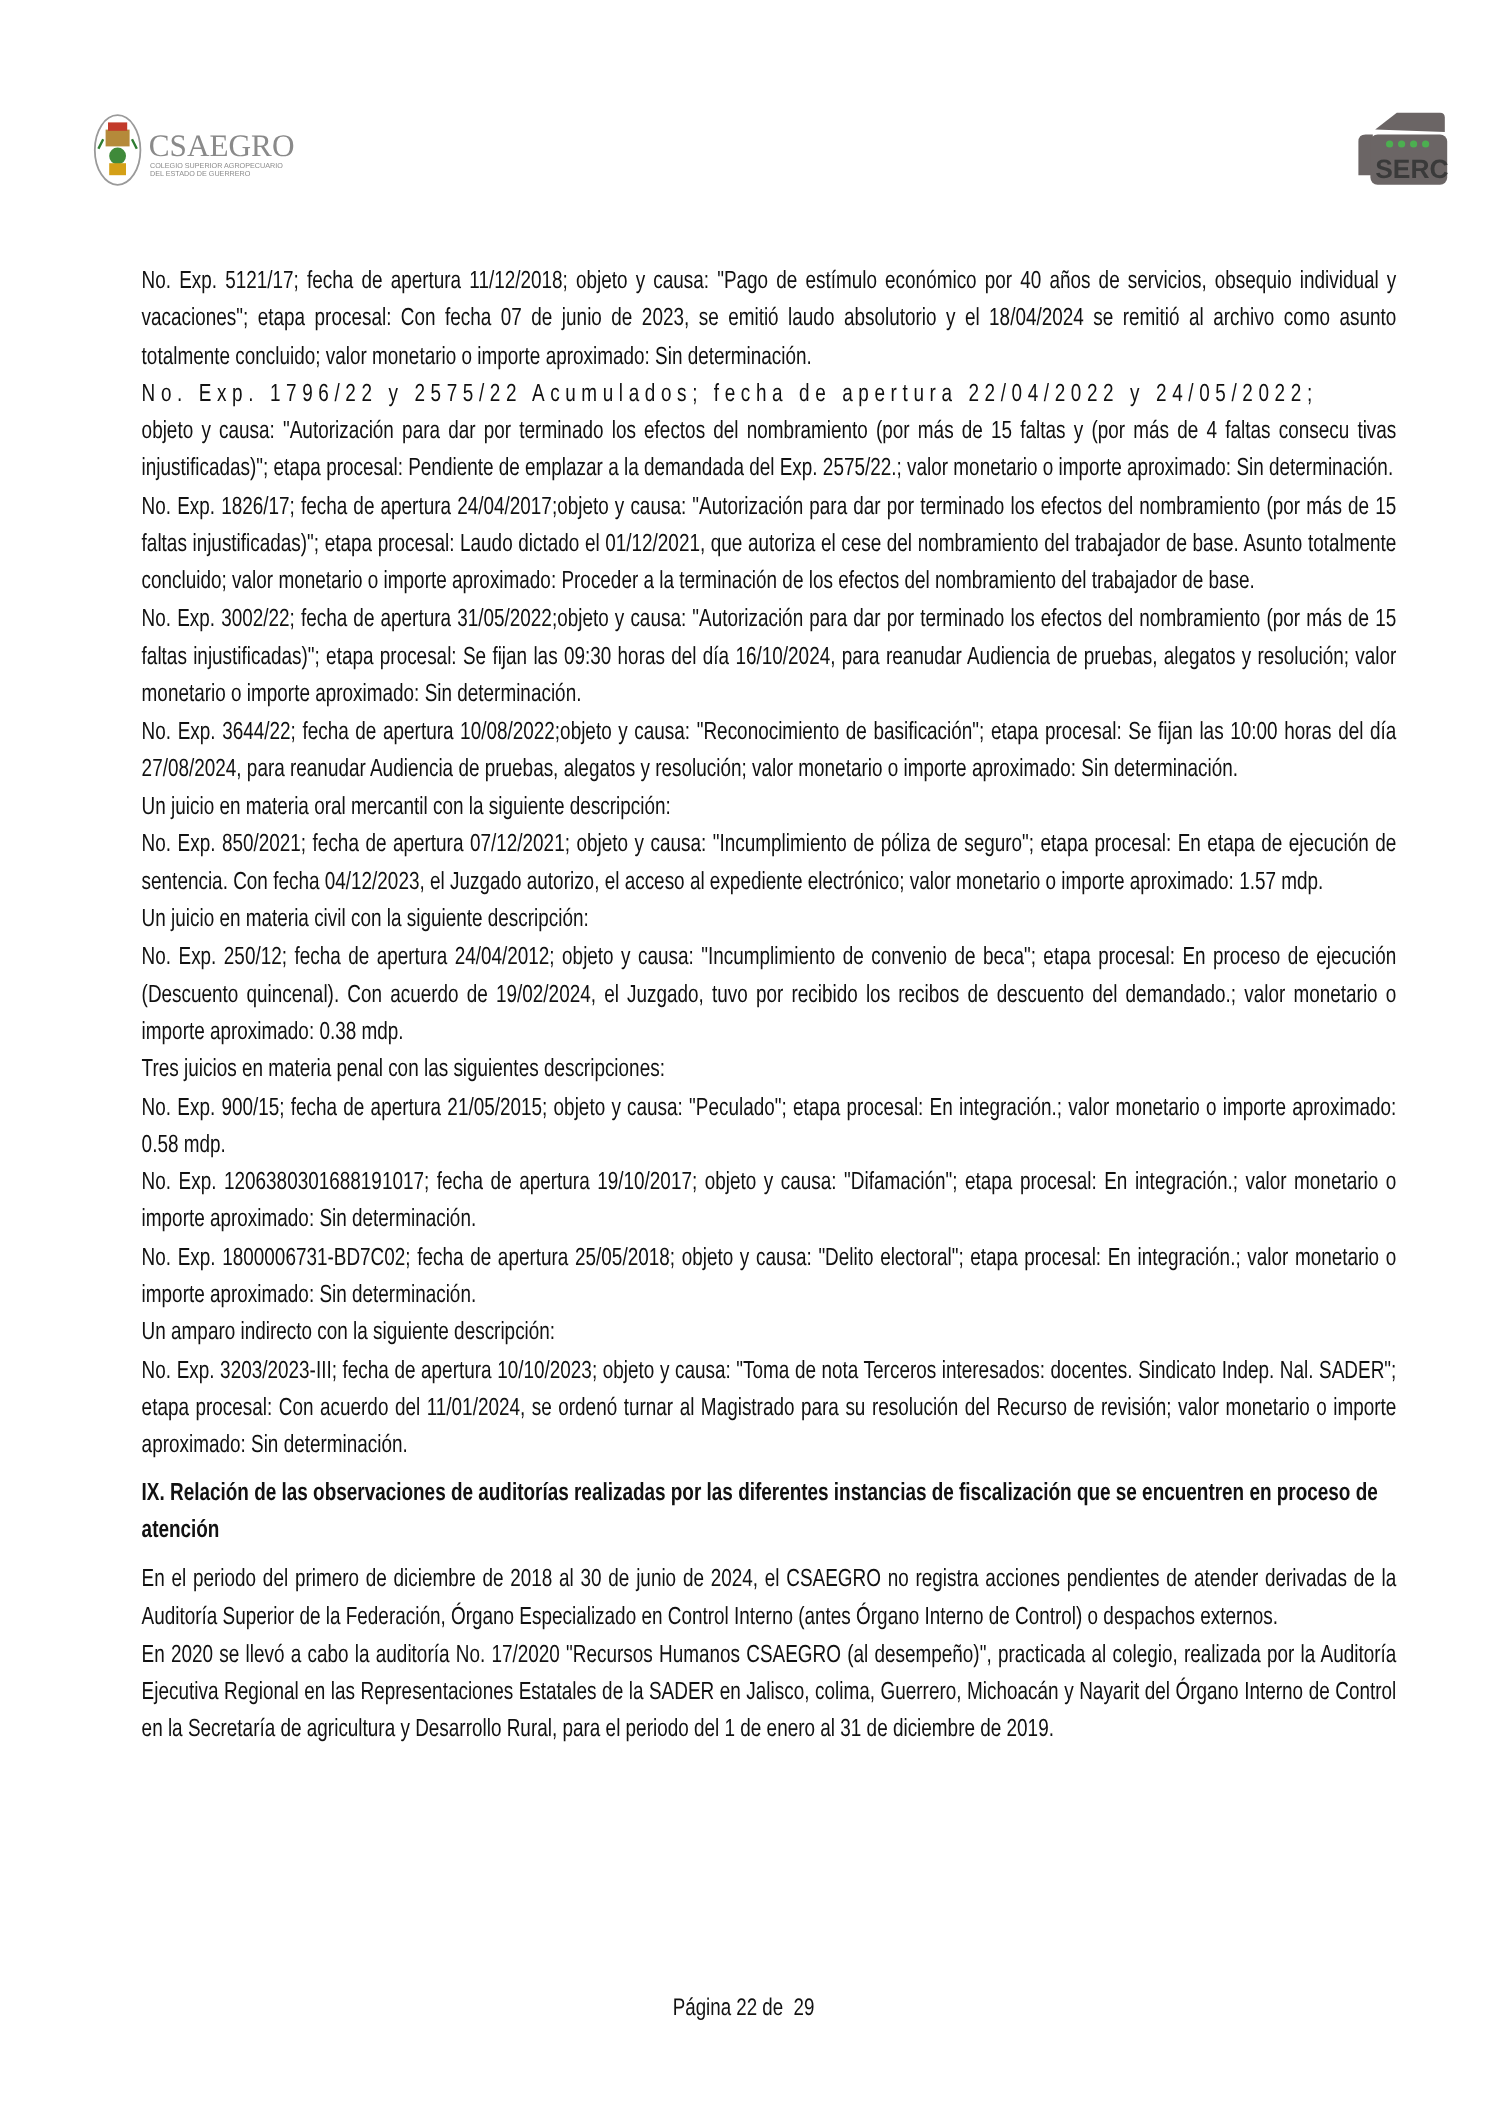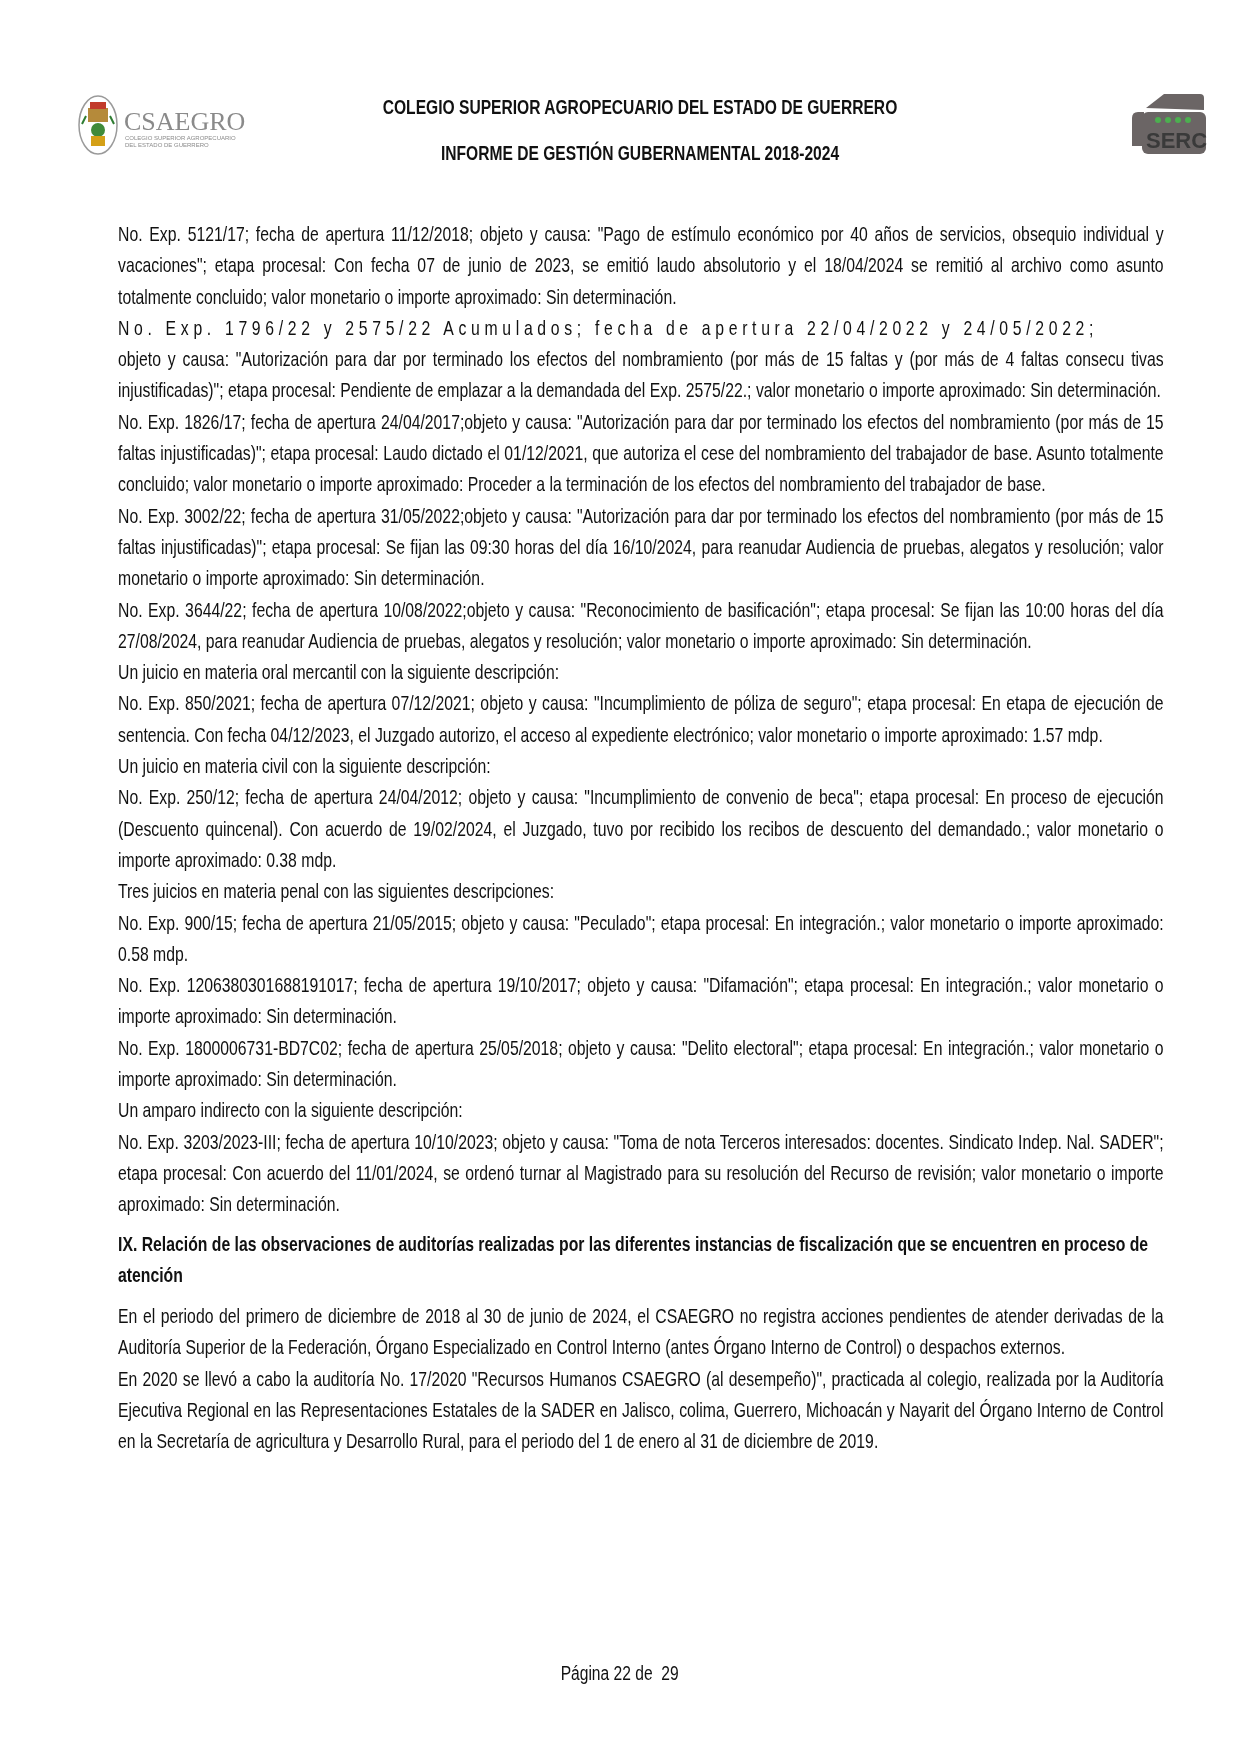--- a/index.html
+++ b/index.html
@@ -32,24 +32,20 @@
       <rect x="14" y="8" width="16" height="7" fill="#c23a2a"></rect>
       <circle cx="22" cy="36" r="7" fill="#3f8a3a"></circle>
       <rect x="15" y="42" width="14" height="10" fill="#d4a017"></rect>
       <path d="M10 22 L6 30 M34 22 L38 30" stroke="#2e7d32" stroke-width="2"></path>
       <text x="48" y="36" font-family="Liberation Serif, serif" font-size="26" fill="#8a8a8a">CSAEGRO</text>
       <text x="49" y="46" font-family="Liberation Sans, sans-serif" font-size="6" fill="#8a8a8a">COLEGIO SUPERIOR AGROPECUARIO</text>
       <text x="49" y="53" font-family="Liberation Sans, sans-serif" font-size="6" fill="#8a8a8a">DEL ESTADO DE GUERRERO</text>
     </svg>
   </div>
 
-  <div class="titles">
-    <div class="t t1">COLEGIO SUPERIOR AGROPECUARIO DEL ESTADO DE GUERRERO</div>
-    <div class="t t2">INFORME DE GESTIÓN GUBERNAMENTAL 2018-2024</div>
-  </div>
 
   <div class="logo-right">
     <svg width="88" height="70" viewBox="0 0 88 70">
       <path d="M22 20 L40 6 L76 6 Q80 6 80 10 L80 22 Z" fill="#6b6565"></path>
       <path d="M8 30 Q8 24 14 24 L20 24 L20 58 L8 58 Z" fill="#6b6565"></path>
       <rect x="18" y="24" width="64" height="42" rx="6" fill="#6b6565"></rect>
       <circle cx="34" cy="32" r="3" fill="#4caf50"></circle>
       <circle cx="44" cy="32" r="3" fill="#4caf50"></circle>
       <circle cx="54" cy="32" r="3" fill="#4caf50"></circle>
       <circle cx="64" cy="32" r="3" fill="#4caf50"></circle>

